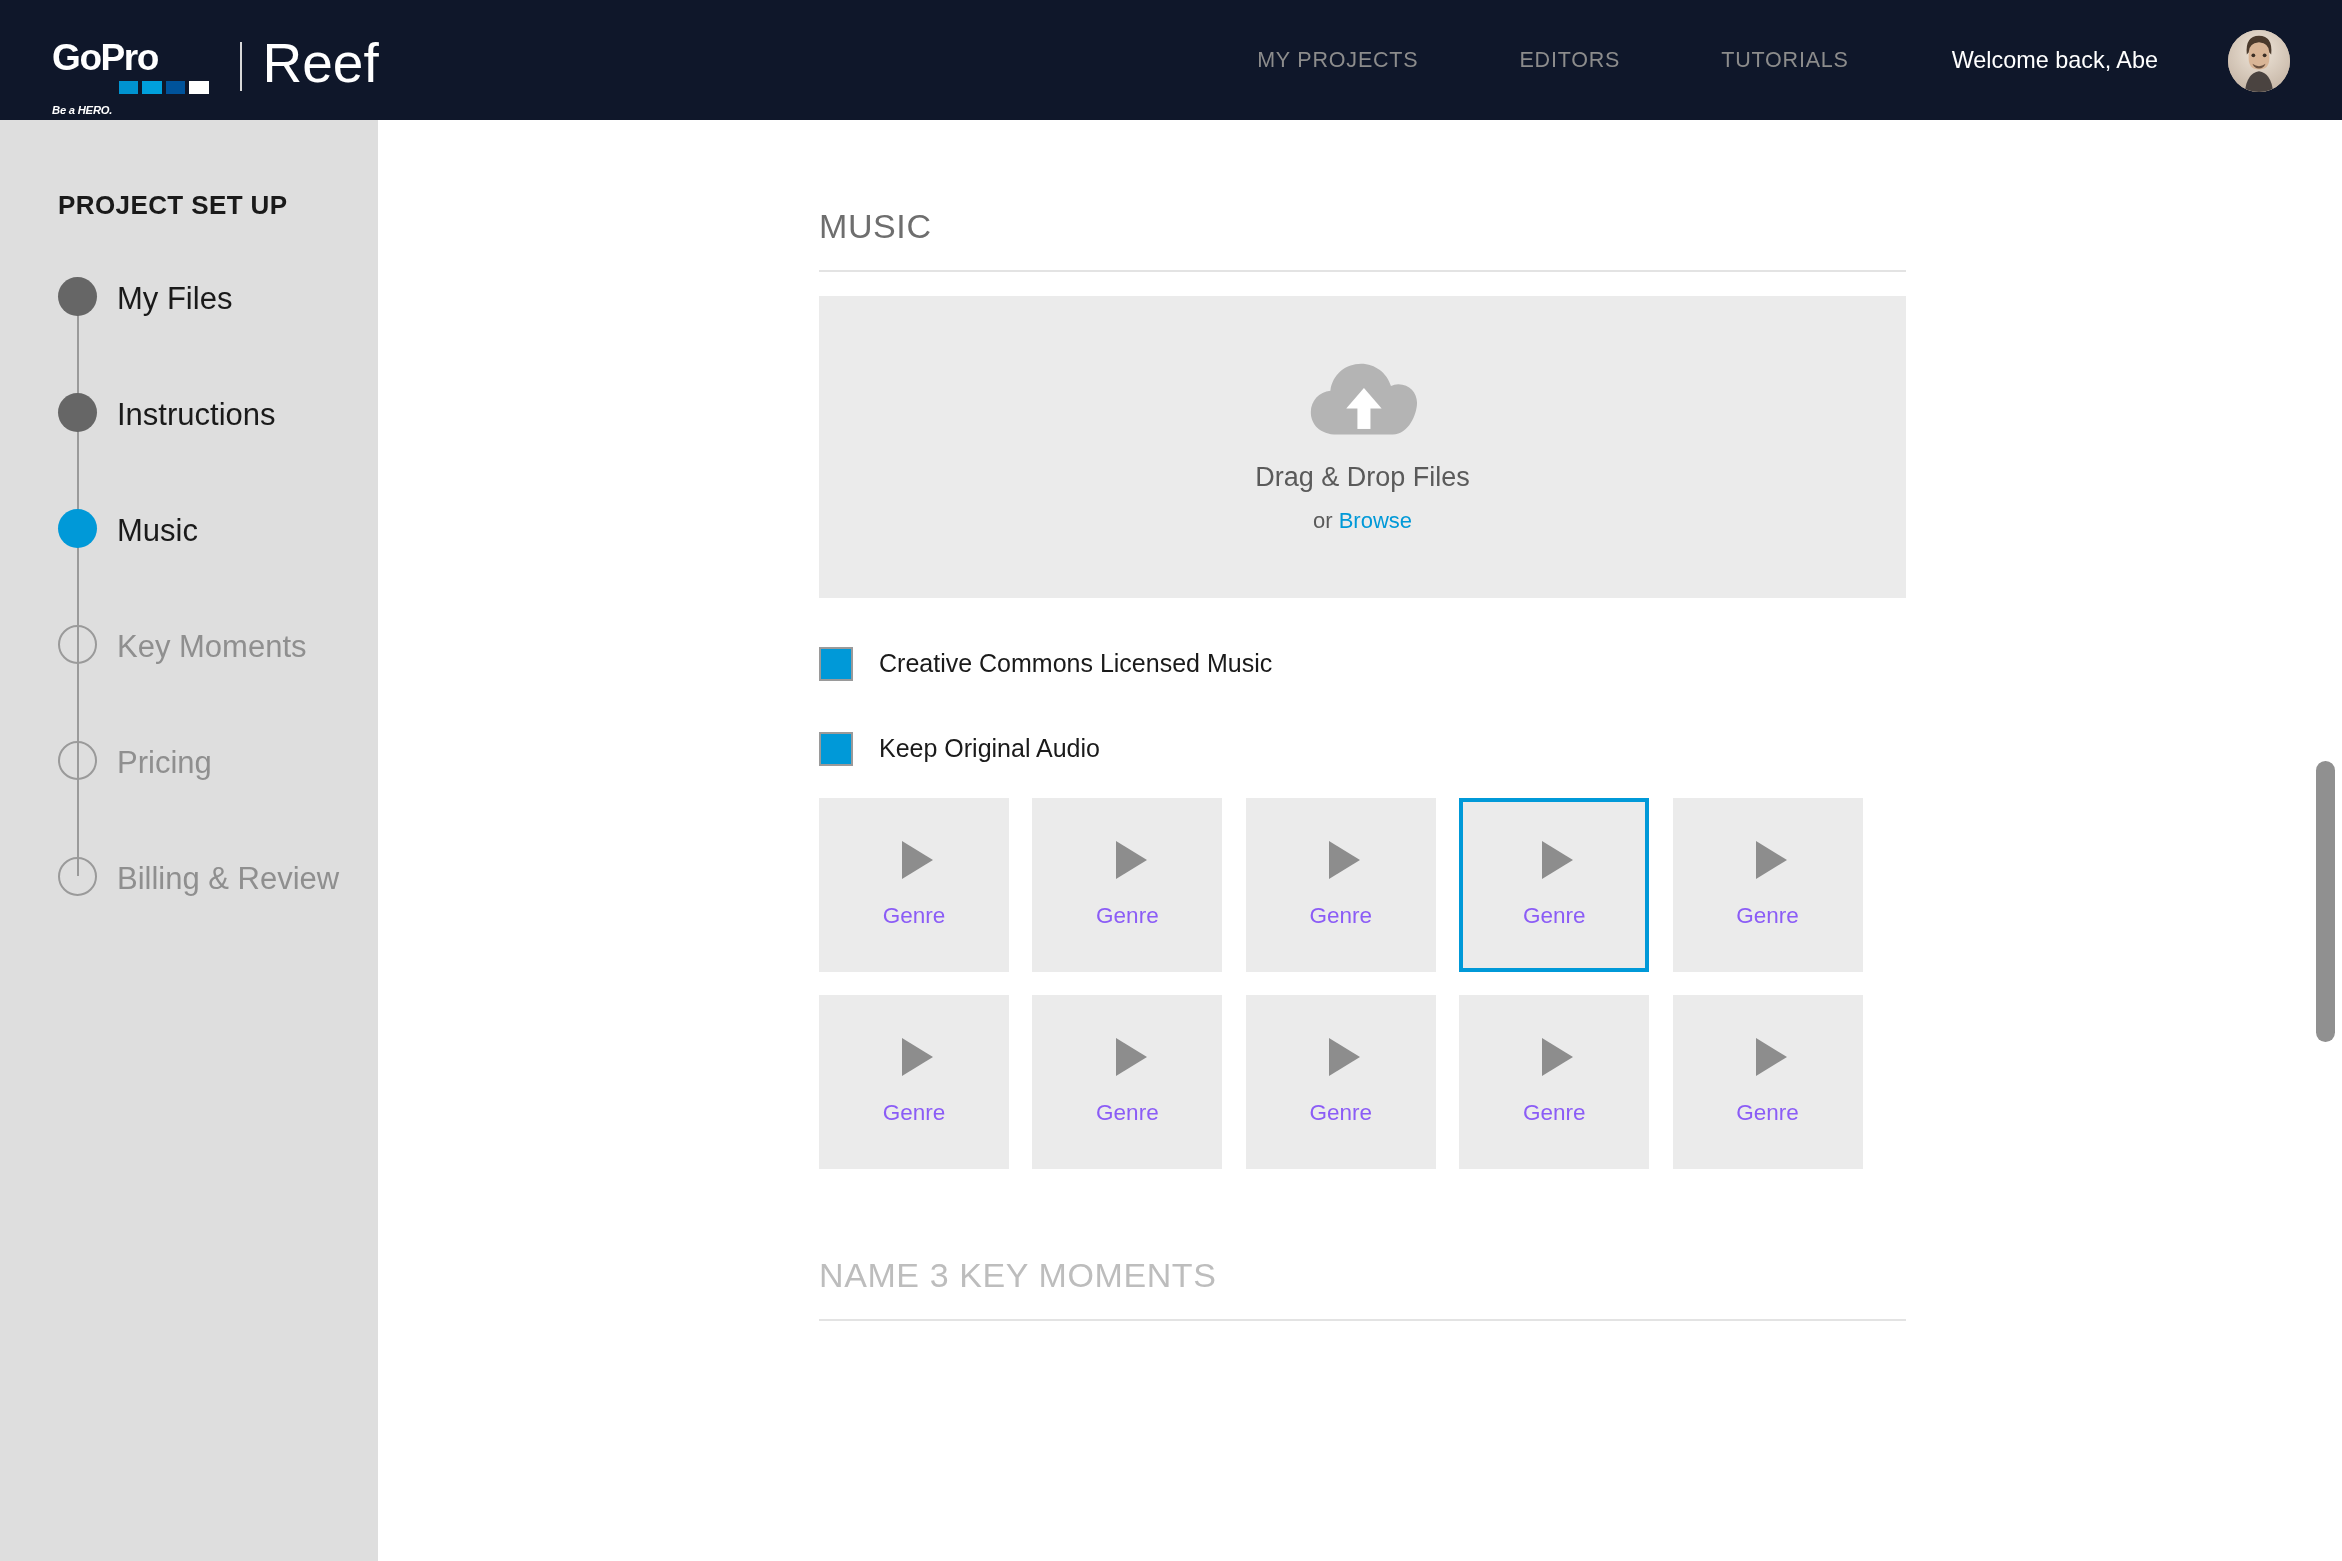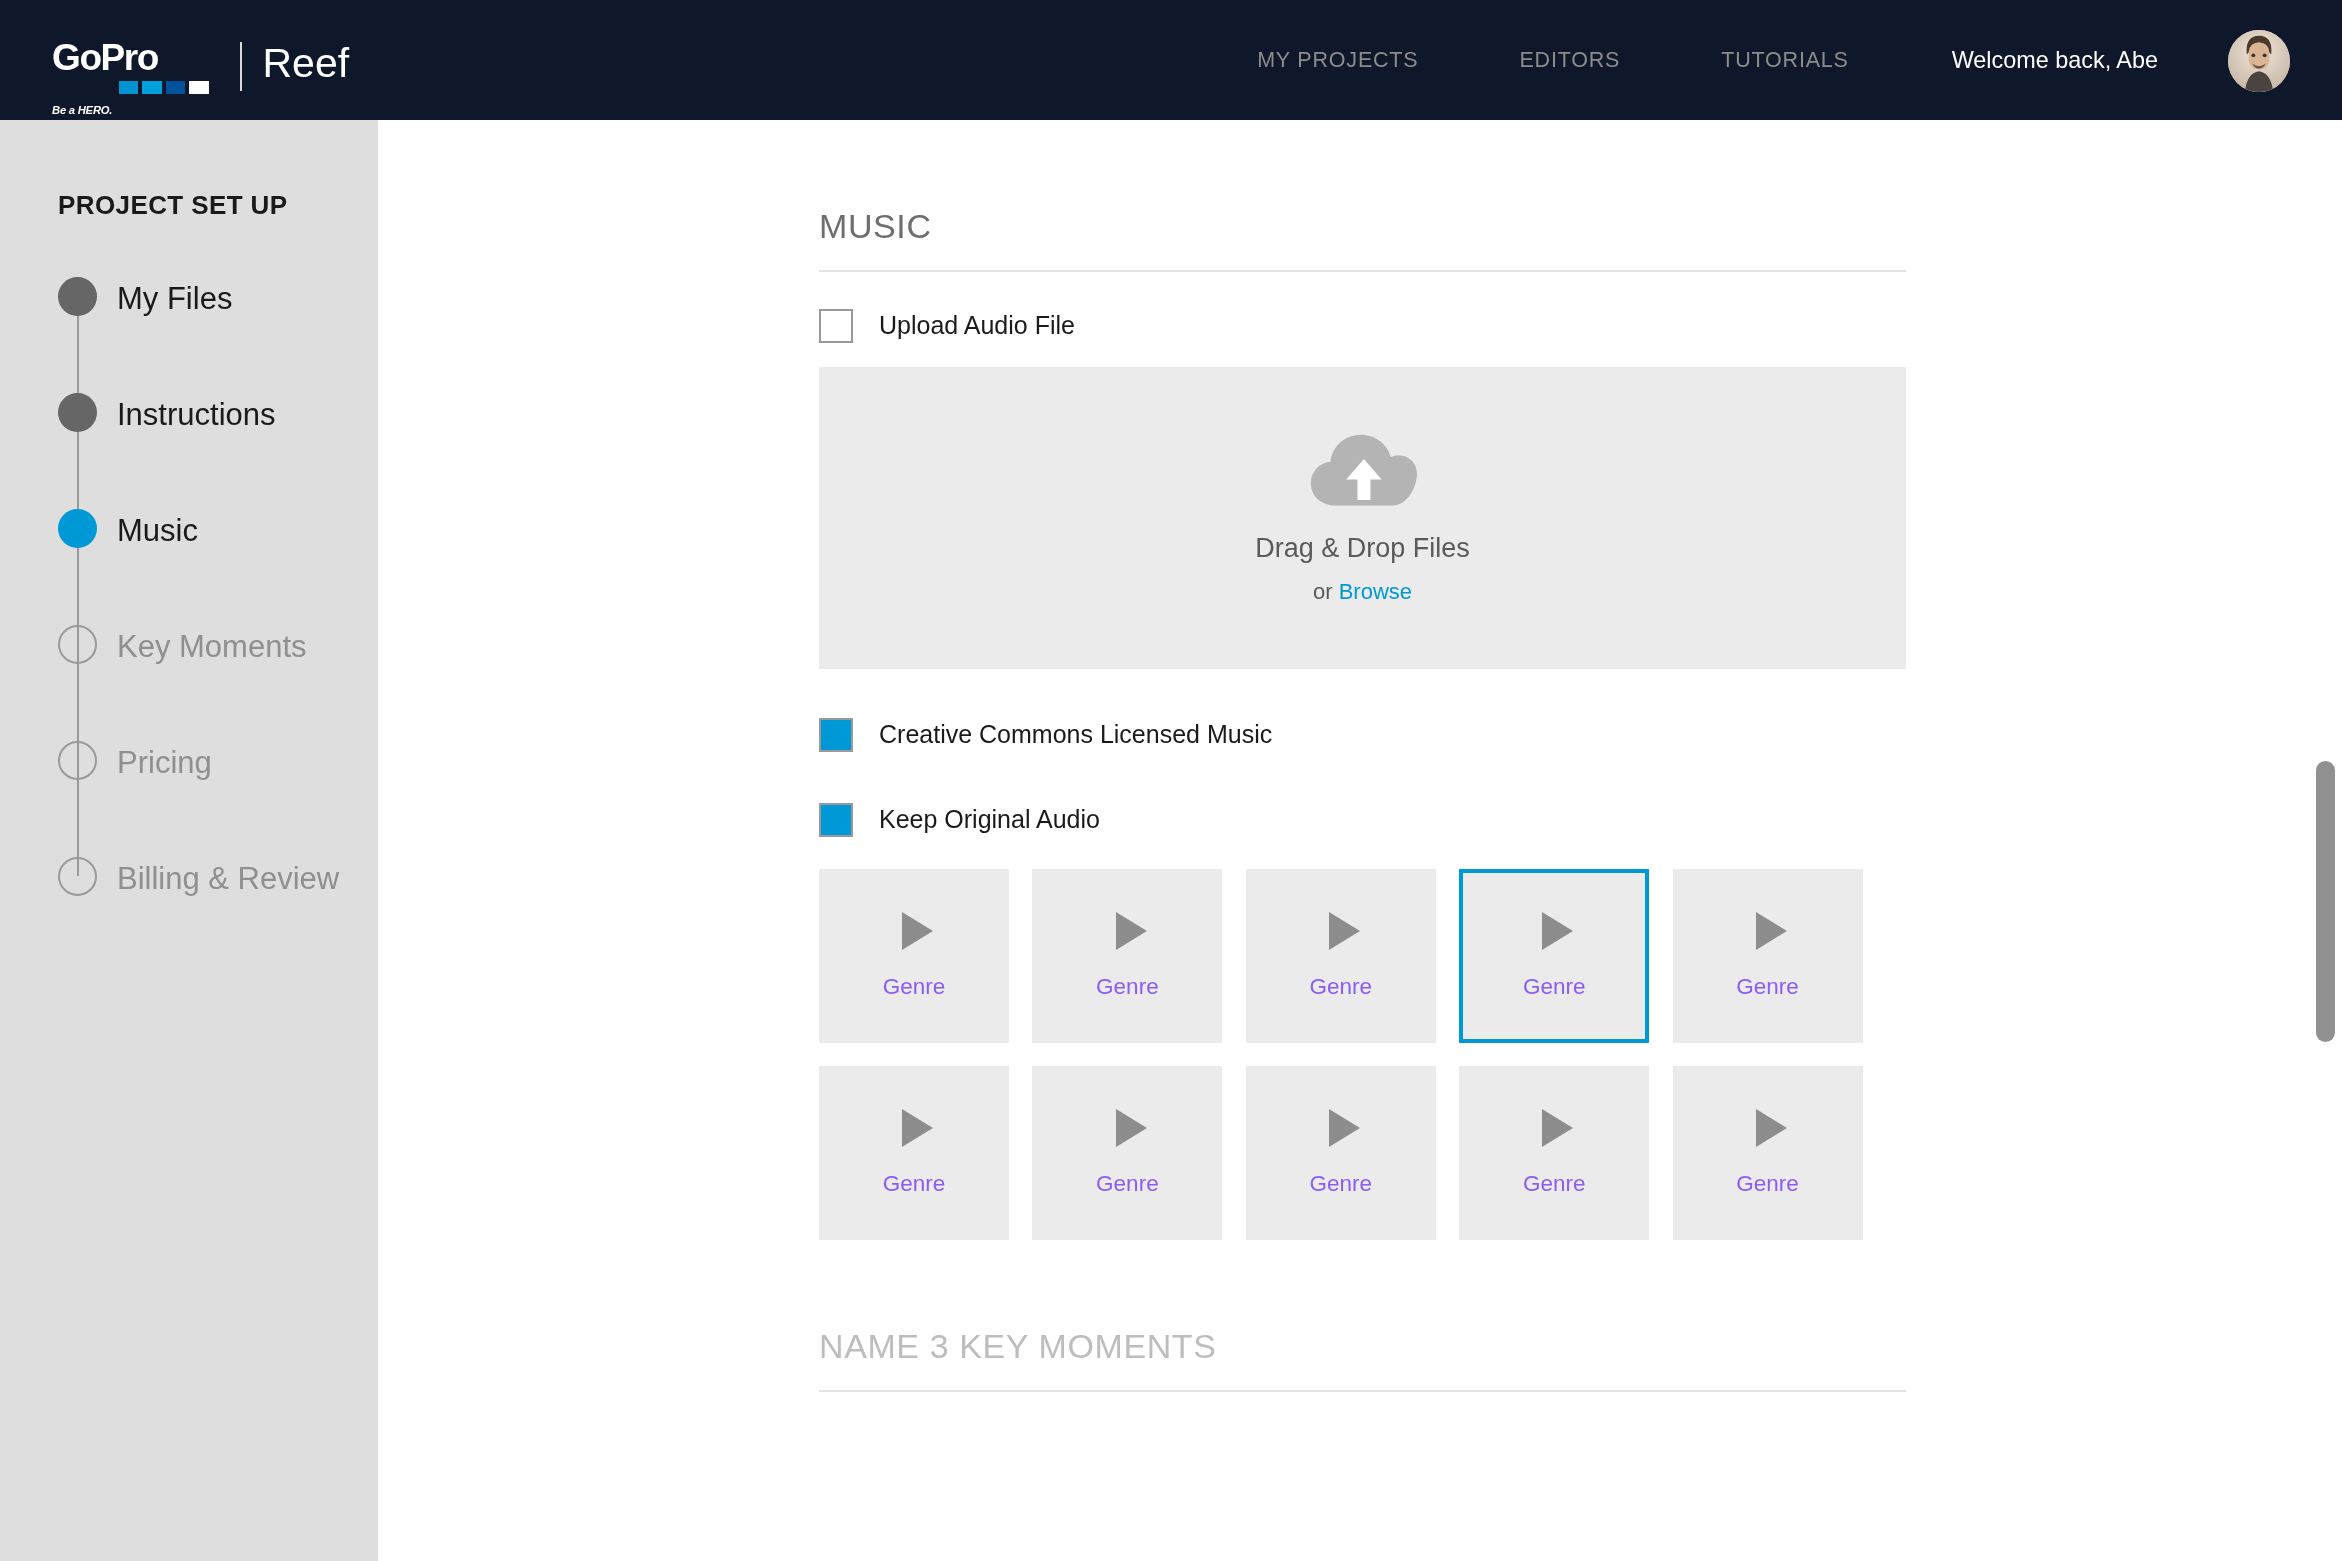--- a/index.html
+++ b/index.html
@@ -33,21 +33,21 @@
     font-style: italic; letter-spacing: -0.2px; margin-right: 6.6px;
     white-space: nowrap;
     margin-top: 44px;
   }
   .sq { width: 19.7px; height: 13px; margin-right: 3.7px; }
   .divider-pipe {
     width: 1.9px; height: 49px; background: #d8d8d8;
     margin: 0 20.6px 0 24px; align-self: flex-start; margin-top: 2.8px;
   }
   .reef-word {
-    font-size: 41px; color: #ffffff; font-weight: 300;
+    font-size: 55px; color: #ffffff; font-weight: 300;
     letter-spacing: 0px; line-height: 49px;
   }
 
   .nav { position: absolute; right: 184px; top: 0; height: 120px; display: flex; align-items: center; }
   .nav-item {
     color: #8c8c8c; font-size: 21.5px; letter-spacing: 0.8px;
     margin-left: 101px; white-space: nowrap; text-decoration: none;
   }
   .nav-item:first-child { margin-left: 0; }
   .welcome {
@@ -231,24 +231,20 @@
 
   </div>
 </aside>
 
 <main class="main">
   <div class="content">
 
     <h2 class="section-title">MUSIC</h2>
     <div class="rule"></div>
 
-    <div class="checkrow">
-      <span class="checkbox"></span>
-      <span class="checkrow-label">Upload Audio File</span>
-    </div>
 
     <div class="dropzone">
       <svg class="cloud-icon" viewBox="0 0 120 88">
         <path d="M32 80 C14 80 4 69 4 56 C4 44 13 34 25 33 C27 16 41 4 58 4 C73 4 86 14 90 28 C92 27 95 26 98 26 C110 26 118 35 118 46 C118 58 109 80 92 80 Z" fill="#b4b4b4"></path>
         <rect x="54" y="42" width="14" height="32" fill="#ffffff"></rect>
         <path d="M61 30 L80 52 L42 52 Z" fill="#ffffff"></path>
       </svg>
       <div class="drop-text">Drag &amp; Drop Files</div>
       <div class="drop-sub">
         <span>or </span><a class="browse-link">Browse</a>

